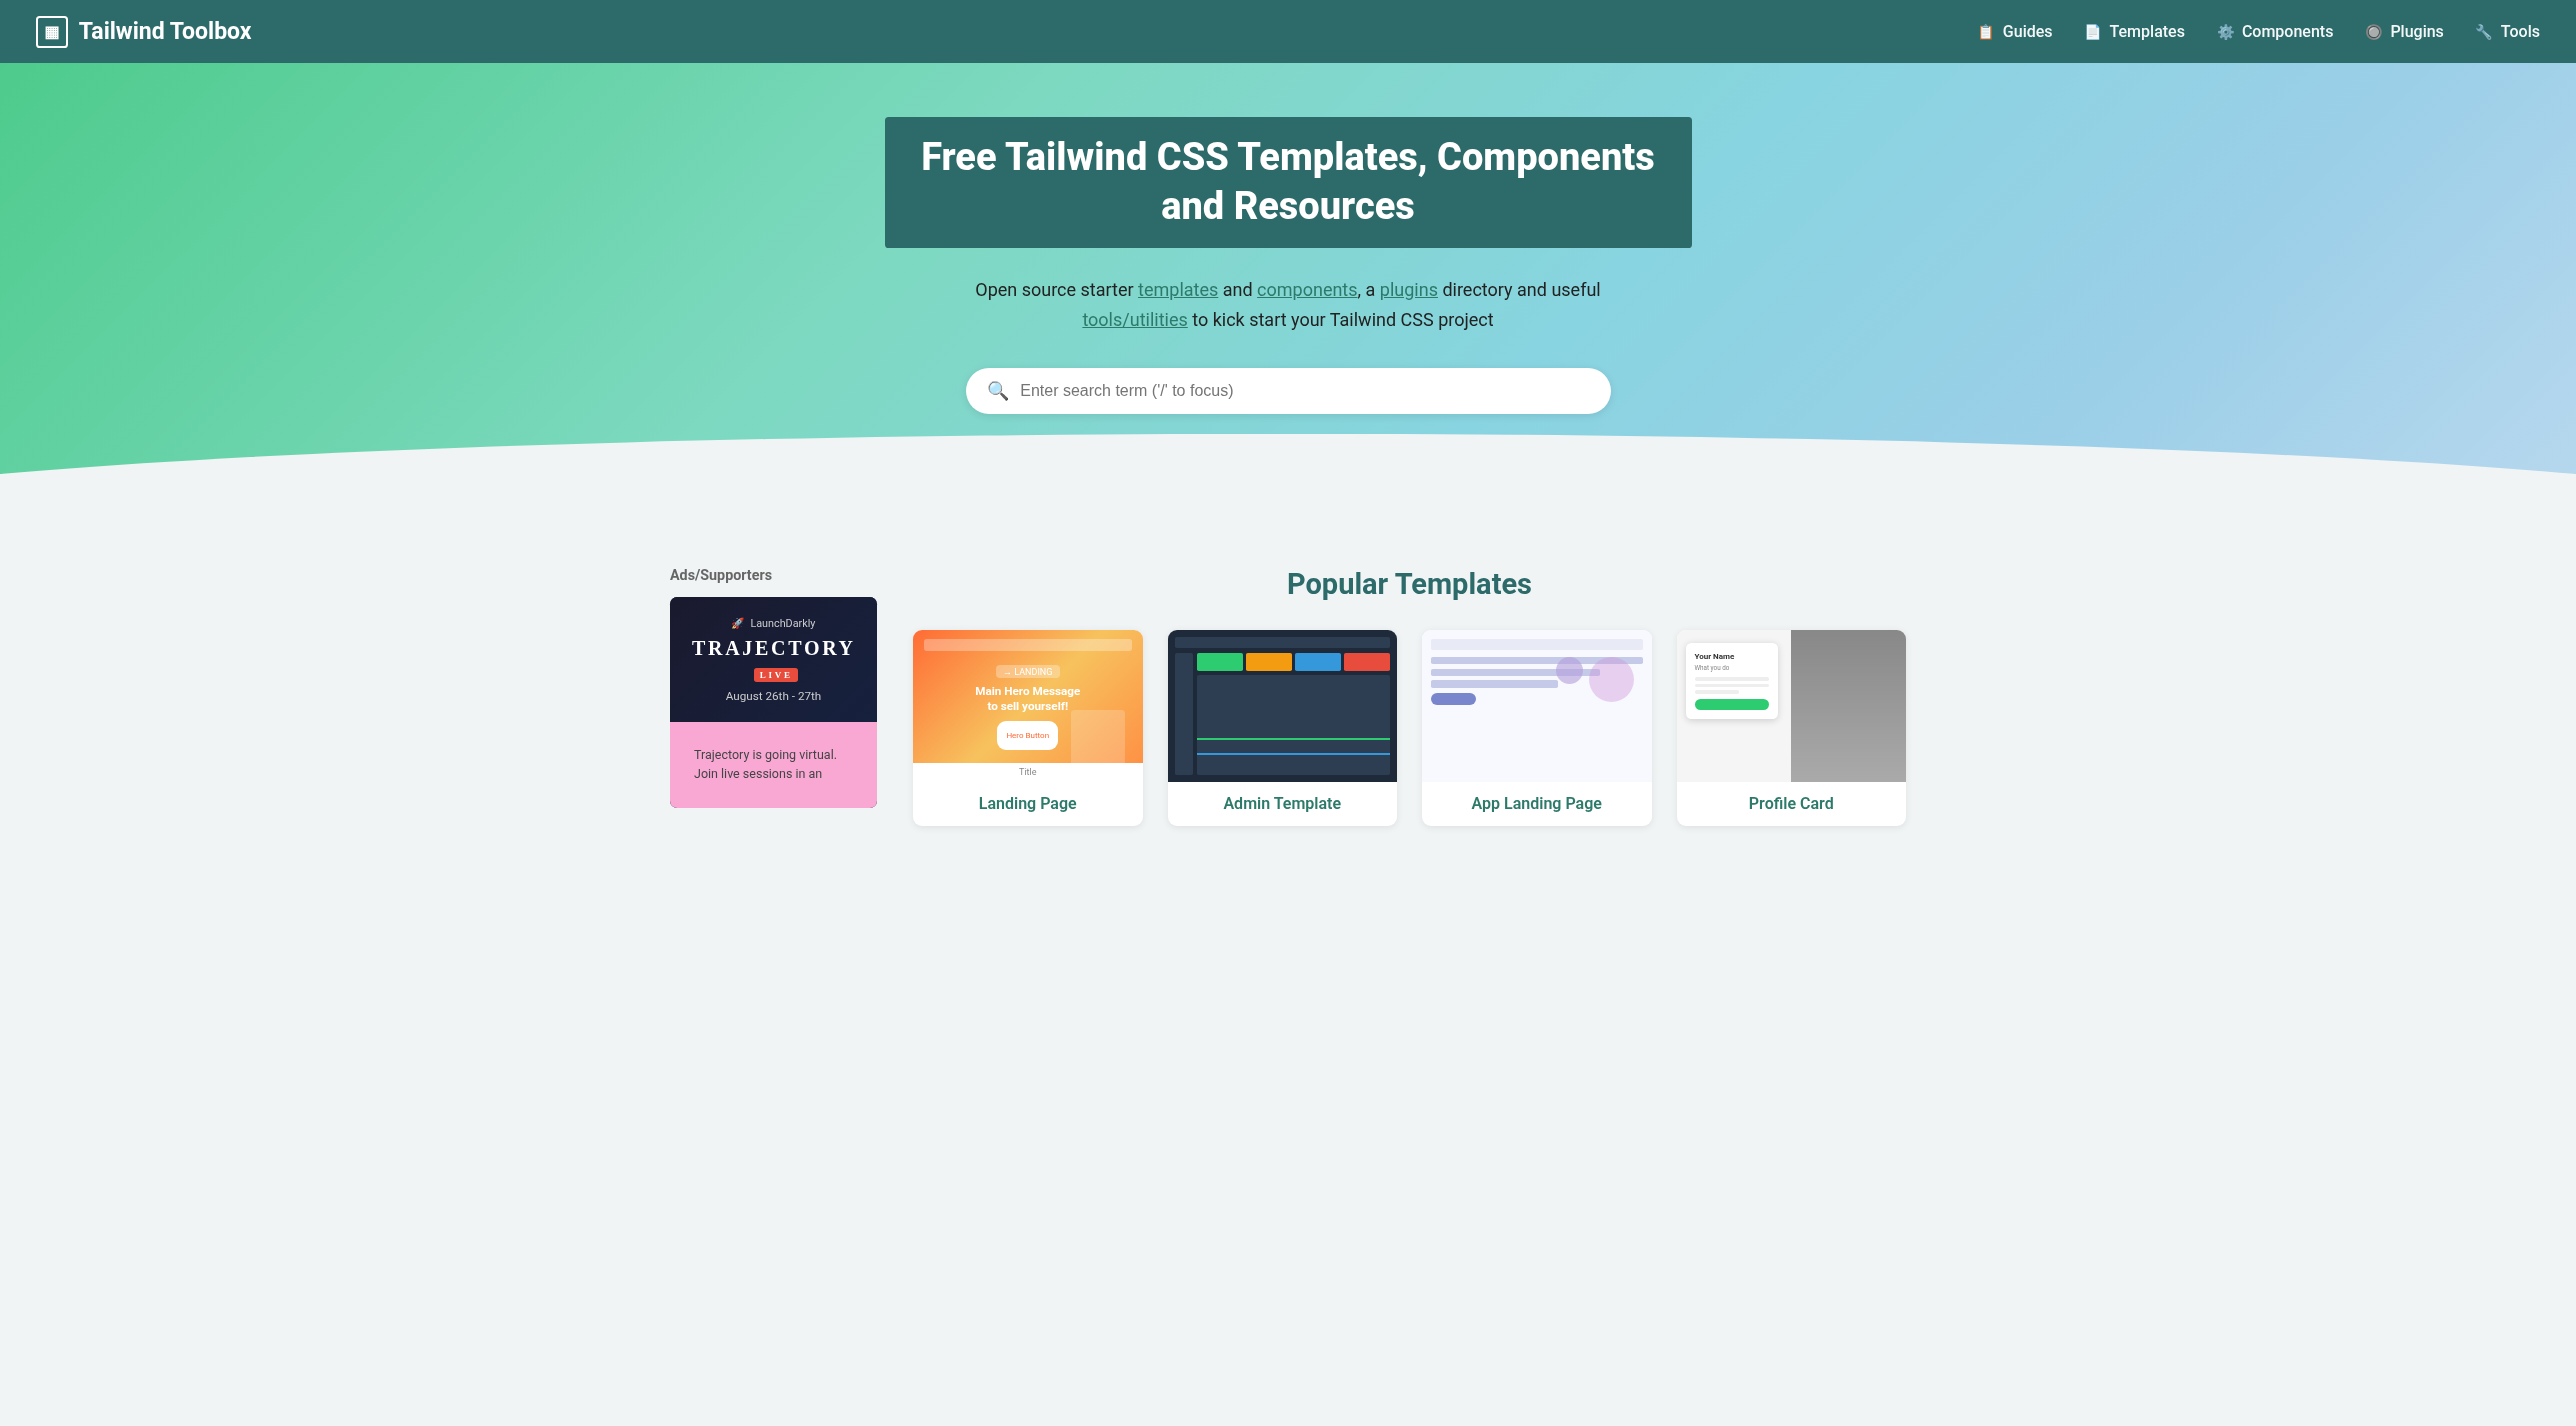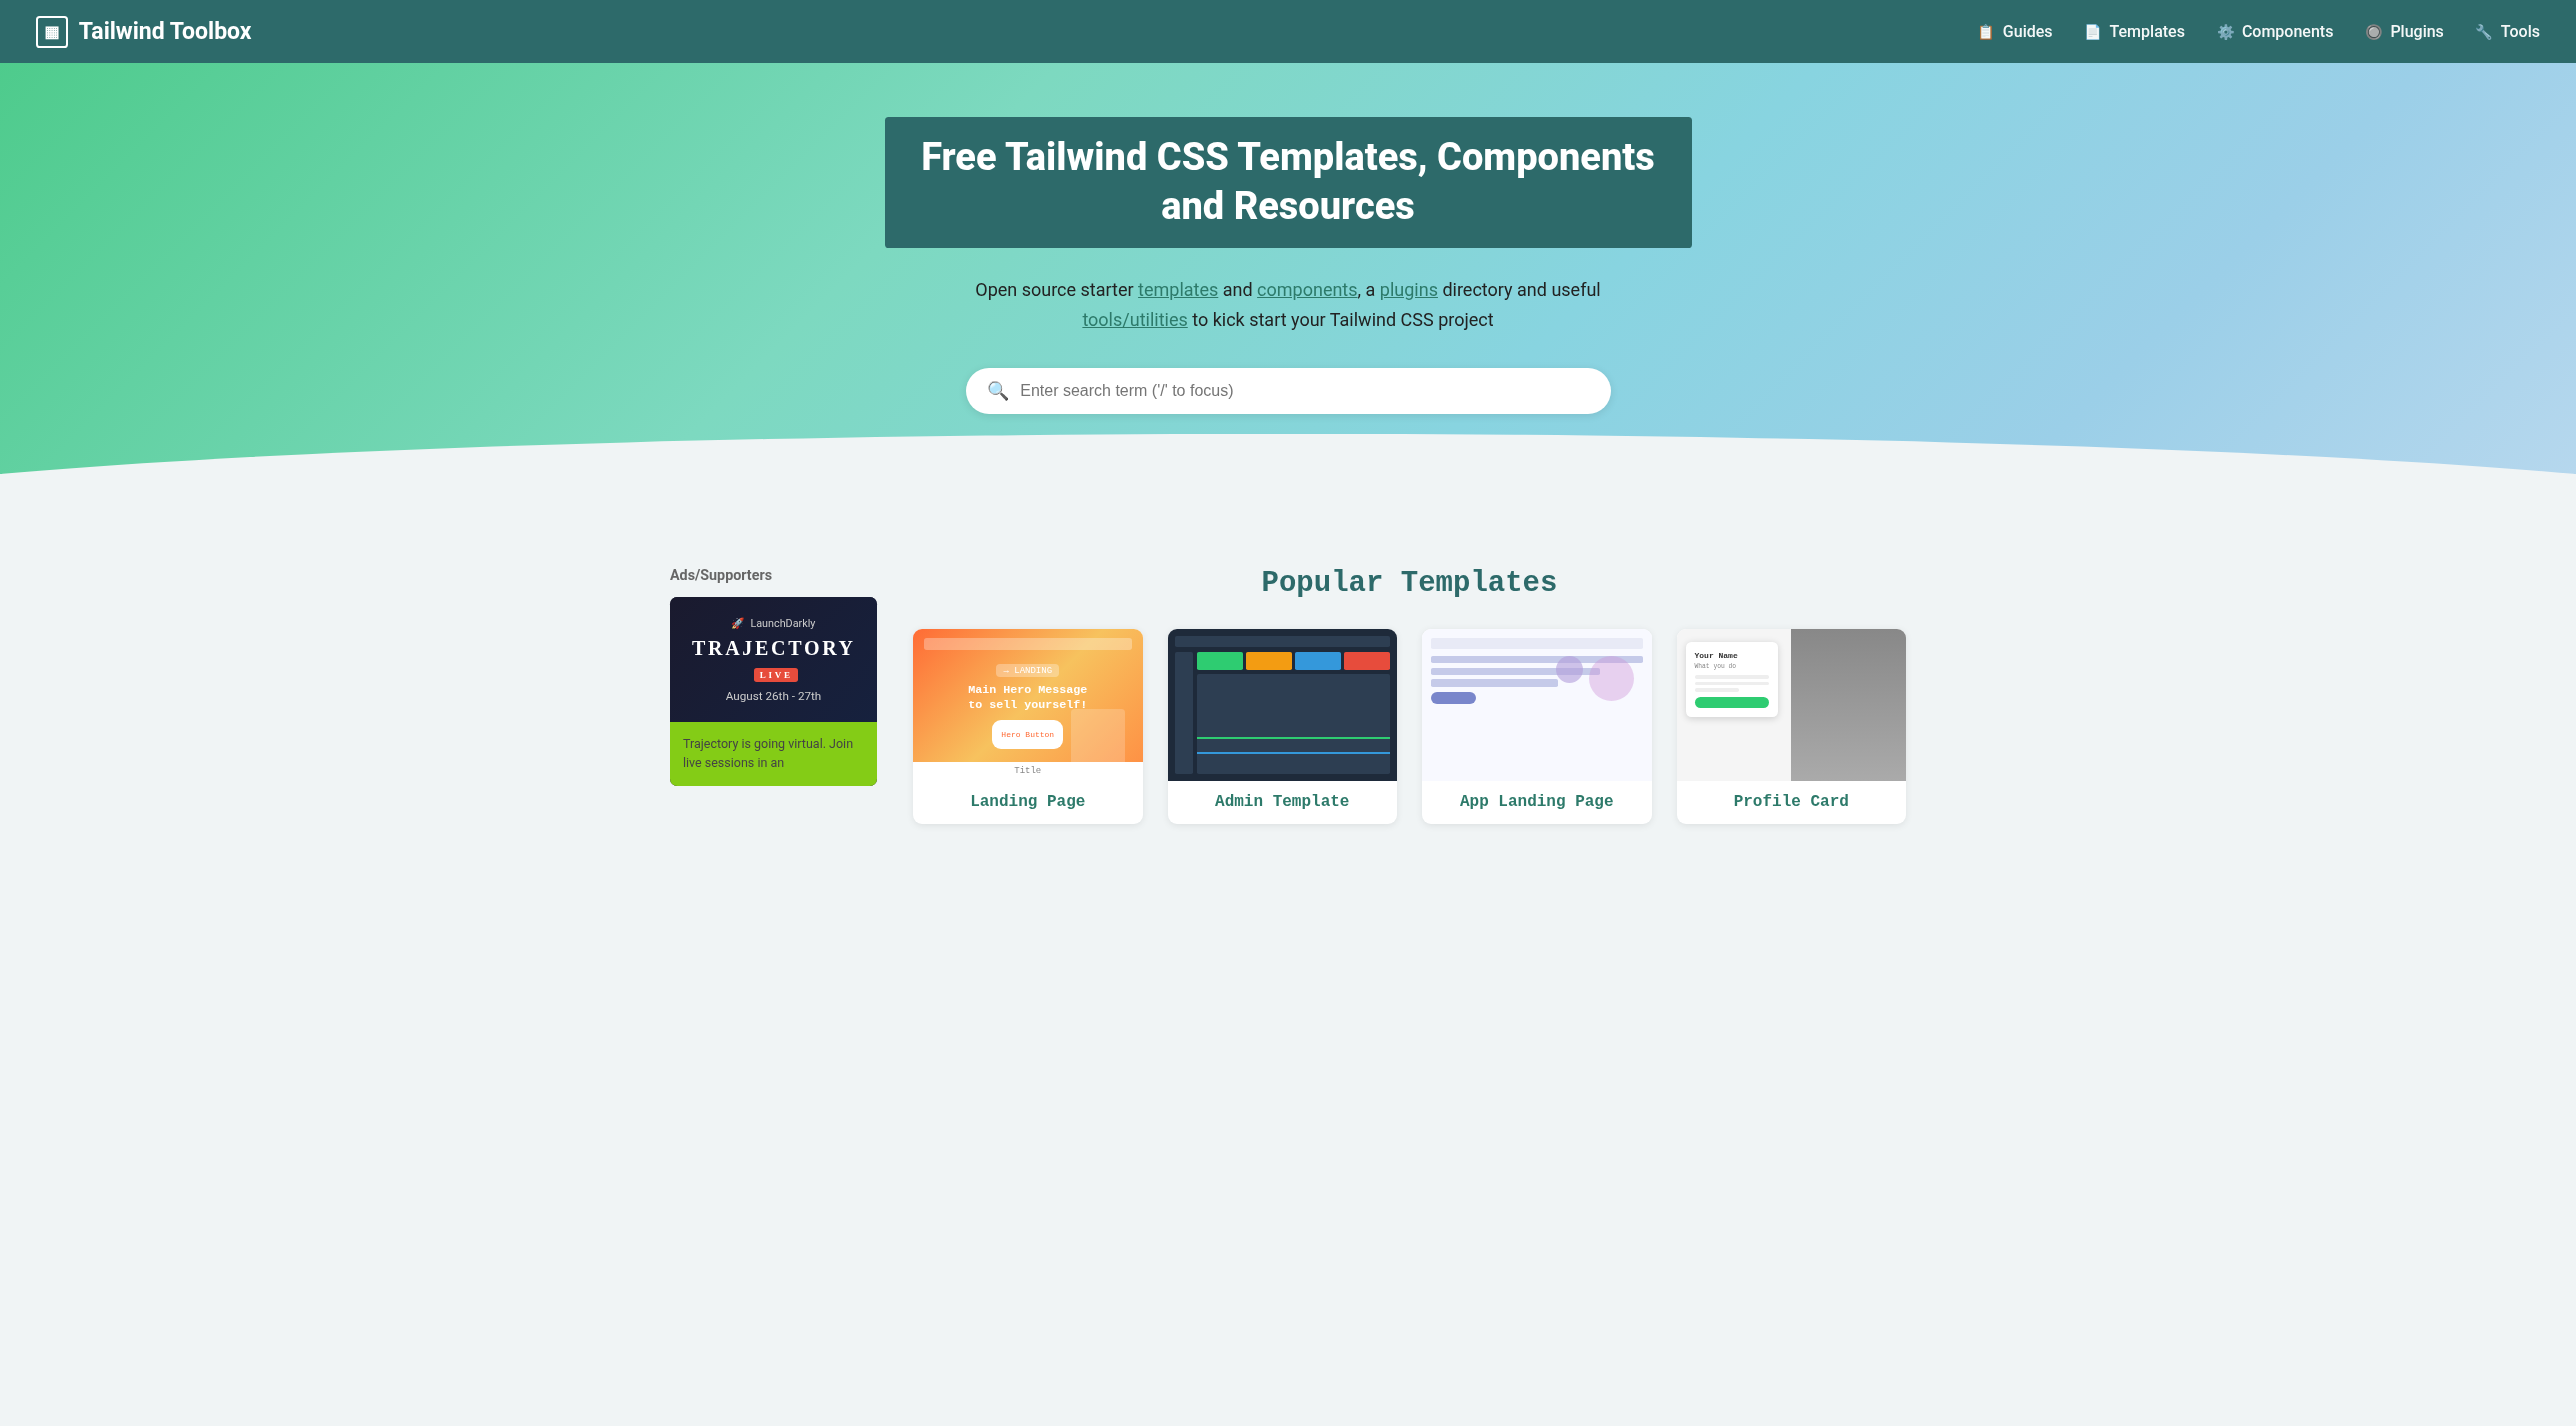--- a/index.html
+++ b/index.html
@@ -173,31 +173,30 @@
     .ad-live-badge {
       background: #e74c3c;
       color: white;
       font-size: 9px;
       padding: 1.8px 5.4px;
       border-radius: 2.7px;
       margin-left: 5.4px;
     }
     .ad-date { font-size: 11.7px; color: #ccc; margin-top: 5.4px; }
     .ad-text {
-      padding: 13px;
+      padding: 24px;
       color: #444;
       font-size: 12.5px;
       line-height: 1.5;
-      background: #84cc16;
+      background: #f9a8d4;
     }
 
     
     .templates-section {
       flex: 1;
-      font-family: Liberation Mono, monospace;
     }
     .section-title {
       font-size: 29px;
       font-weight: 700;
       color: #2d6a6a;
       text-align: center;
       margin-bottom: 29px;
     }
     .templates-grid {
       display: grid;

